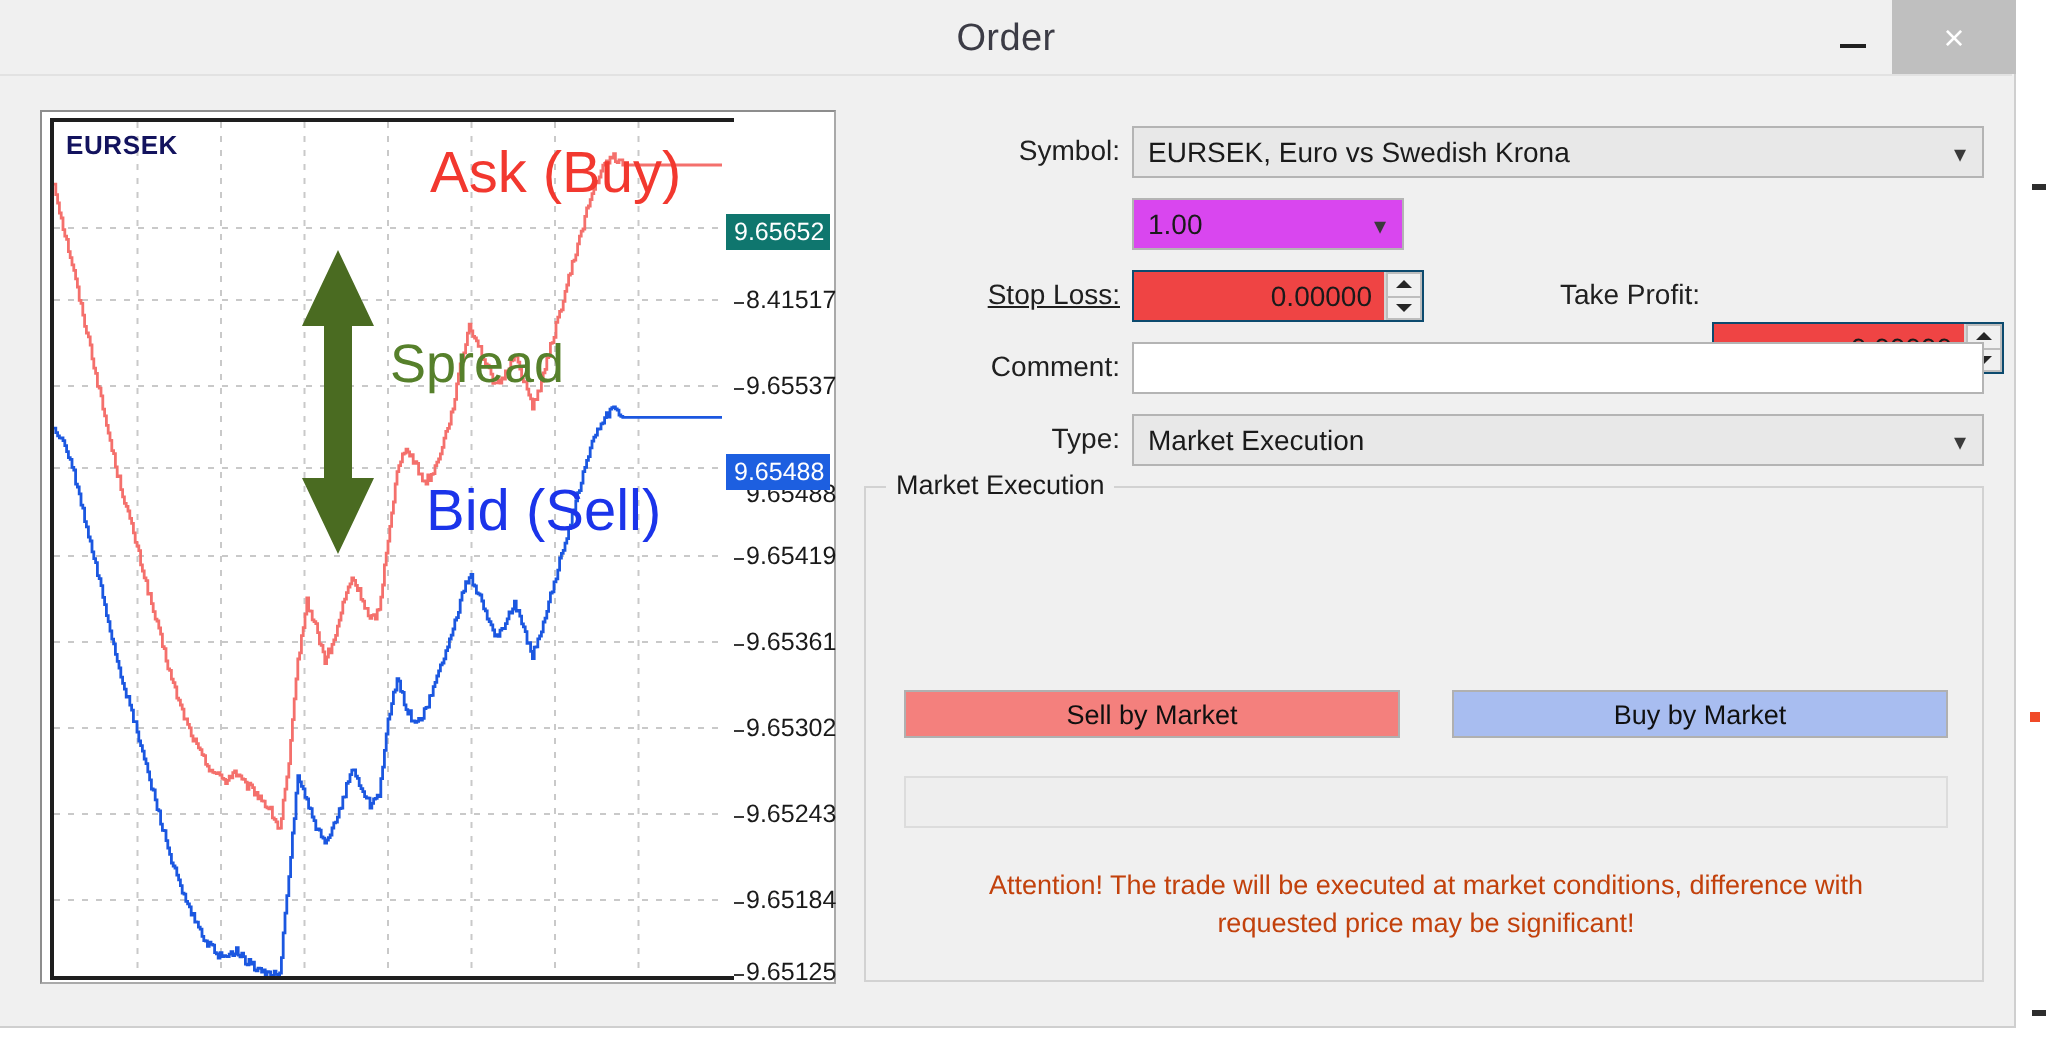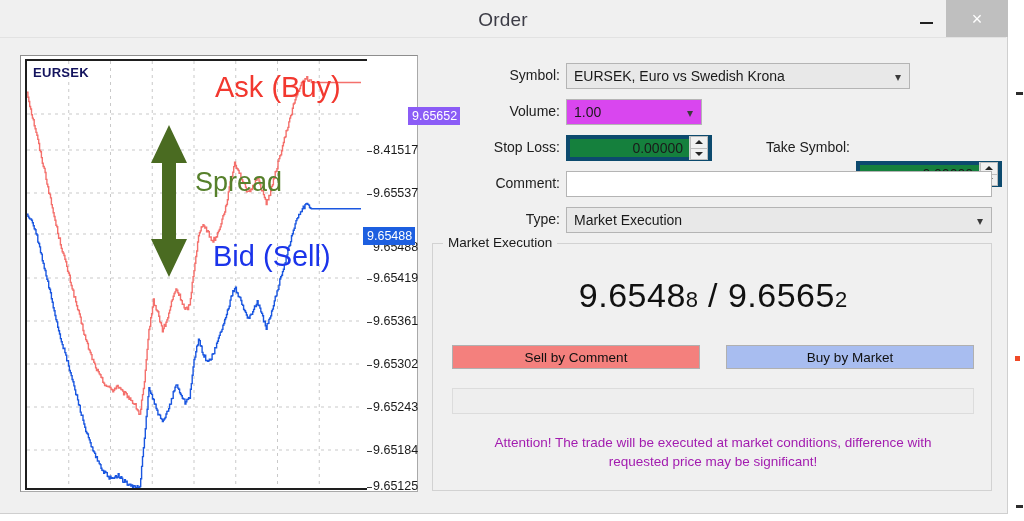--- a/index.html
+++ b/index.html
@@ -91,21 +91,21 @@
     white-space:nowrap;
   }
   .axis-tickmark {
     position:absolute; left:-5px; width:5px; height:1px; background:#3a3a3a;
   }
   .badge {
     position:absolute; left:-4px; padding:2px 3px 2px 4px;
     font-size:12.5px; color:#ffffff; white-space:nowrap; z-index:7;
     line-height:14px;
   }
-  .badge-ask { background:#8b5cf6;margin-left:45px; }
+  .badge-ask { background:#0f766e; }
   .badge-bid { background:#1d5fe0; }
 
   
   .annot { position:absolute; z-index:5; white-space:nowrap; }
   .annot-ask { font-size:29px; color:#f2382f; }
   .annot-bid { font-size:29px; color:#1b34ea; }
   .annot-spread { font-size:27px; color:#56802b; }
 
   
   .form { position:absolute; left:432px; top:55px; width:560px; height:180px; }
@@ -124,21 +124,21 @@
     padding-left:7px;
     position:relative;
   }
   .combo.editable { background:#d946ef; }
   .combo .chev {
     position:absolute; right:8px; top:0; height:26px;
     display:flex; align-items:center;
     font-size:12px; color:#3a3a3a;
   }
   .spinbox {
-    height:26px; border:4px solid #0c4a6e; background:#15803d;
+    height:26px; border:1px solid #0c4a6e; background:#ef4444;
     display:flex; align-items:center; position:relative;
   }
   .spinbox .val {
     flex:1; text-align:right; font-size:14px; color:#1a1a1a;
     padding-right:6px;
   }
   .spin-btns {
     width:19px; height:24px; display:flex; flex-direction:column;
     border-left:1px solid #d4d4d4;
   }
@@ -183,21 +183,21 @@
   }
   .btn-sell { left:19px; width:248px; background:#f4807d; }
   .btn-buy  { left:293px; width:248px; background:#a8bdf0; }
 
   .status-field {
     position:absolute; left:19px; top:144px; width:522px; height:26px;
     background:#eeeeee; border:1px solid #dcdcdc;
   }
   .attention {
     position:absolute; left:20px; top:189px; width:520px;
-    text-align:center; font-size:13.5px; color:#a21caf; line-height:19px;
+    text-align:center; font-size:13.5px; color:#c2410c; line-height:19px;
   }
 </style>
 </head>
 <body>
 
 <div id="root">
 
   <div class="desk-right">
     <div class="desk-mark" style="left:8px; top:92px;"></div>
     <div class="desk-dot" style="left:7px; top:356px;"></div>
@@ -282,48 +282,47 @@
           </div>
         <div class="badge badge-ask" id="ask-badge" style="top: 48px;">9.65652</div>
         <div class="badge badge-bid" id="bid-badge" style="top: 168px;">9.65488</div>
       </div>
     </div>
 
     <div class="form">
 
       <div class="frow" style="top:8px;">
         <div class="flabel" style="left:0; width:128px; text-align:right;">Symbol:</div>
-        <div class="ctrl combo" style="left:134px; top:0; width:344px;">
+        <div class="ctrl combo" style="left:134px; top:0; width:426px;">
           <span>EURSEK, Euro vs Swedish Krona</span>
           <span class="chev">▾</span>
         </div>
       </div>
 
       <div class="frow" style="top:44px;">
-        <div class="flabel" style="left:0; width:128px; text-align:right;">Volume:</div>
         <div class="ctrl combo editable" style="left:134px; top:0; width:136px;">
           <span>1.00</span>
           <span class="chev">▾</span>
         </div>
       </div>
 
       <div class="frow" style="top:80px;">
-        <div class="flabel" style="left:0; width:128px; text-align:right;">Stop Loss:</div>
+        <div class="flabel" style="left:0; width:128px; text-align:right;text-decoration:underline;">Stop Loss:</div>
         <div class="ctrl spinbox" style="left:134px; top:0; width:146px;">
           <span class="val">0.00000</span>
           <span class="spin-btns">
             <span class="spin-up">
                 <i class="tri-up"></i>
               </span>
             <span class="spin-dn">
                 <i class="tri-dn"></i>
               </span>
           </span>
         </div>
-        <div class="flabel" style="left:298px; width:120px; text-align:right;">Take Symbol:</div>
+        <div class="flabel" style="left:298px; width:120px; text-align:right;">Take Profit:</div>
         <div class="ctrl spinbox" style="left:424px; top:0; width:146px;">
           <span class="val">0.00000</span>
           <span class="spin-btns">
             <span class="spin-up">
                 <i class="tri-up"></i>
               </span>
             <span class="spin-dn">
                 <i class="tri-dn"></i>
               </span>
           </span>
@@ -340,25 +339,22 @@
         <div class="ctrl combo" style="left:134px; top:0; width:426px;">
           <span>Market Execution</span>
           <span class="chev">▾</span>
         </div>
       </div>
     </div>
 
     <div class="group">
       <div class="group-title">Market Execution</div>
 
-      <div class="price-line">
-        <span class="price-big">9.6548</span><span class="price-small">8</span><span class="price-big"> / </span><span class="price-big">9.6565</span><span class="price-small">2</span>
-      </div>
-
-      <div class="mkt-btn btn-sell">Sell by Comment</div>
+
+      <div class="mkt-btn btn-sell">Sell by Market</div>
       <div class="mkt-btn btn-buy">Buy by Market</div>
 
       <div class="status-field"></div>
 
       <div class="attention">
         <div>Attention! The trade will be executed at market conditions, difference with</div>
         <div>requested price may be significant!</div>
       </div>
     </div>
 

